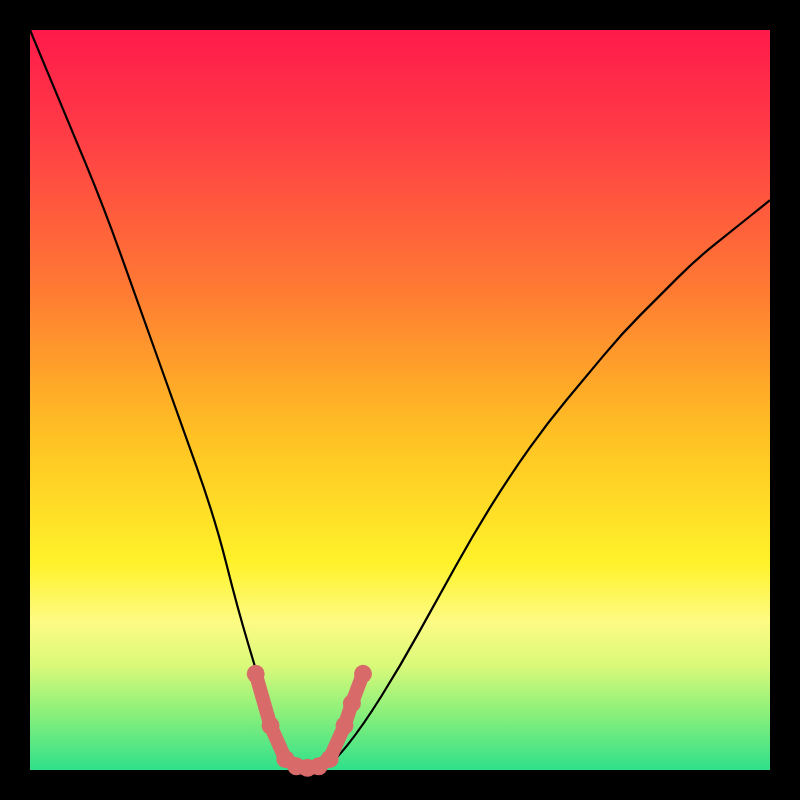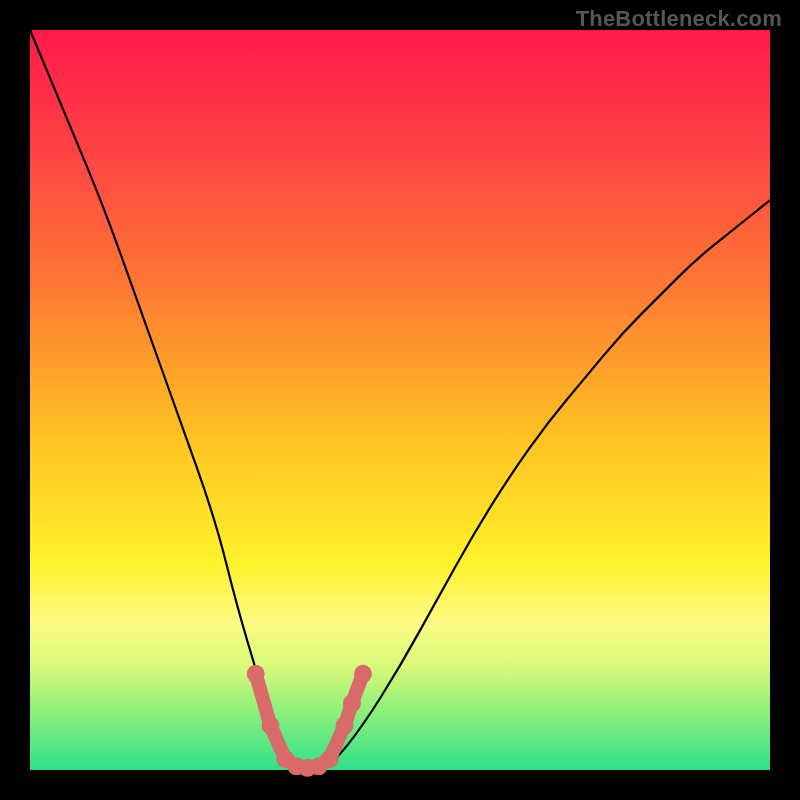--- a/index.html
+++ b/index.html
@@ -30,21 +30,20 @@
   svg {
     position: absolute;
     left: 0;
     top: 0;
   }
 </style>
 </head>
 <body>
 <div class="frame">
 
-<div class="watermark">TheBottleneck.com</div>
 
 <svg id="chart-svg" width="800" height="800">
   <defs>
     <linearGradient id="bg-grad" x1="0" y1="0" x2="0" y2="1">
           <stop offset="0%" stop-color="#ff1a4b"></stop>
           <stop offset="15%" stop-color="#ff3f45"></stop>
           <stop offset="35%" stop-color="#ff7a33"></stop>
           <stop offset="55.00000000000001%" stop-color="#ffc223"></stop>
           <stop offset="72%" stop-color="#fff22a"></stop>
           <stop offset="80%" stop-color="#fdfb84"></stop>

